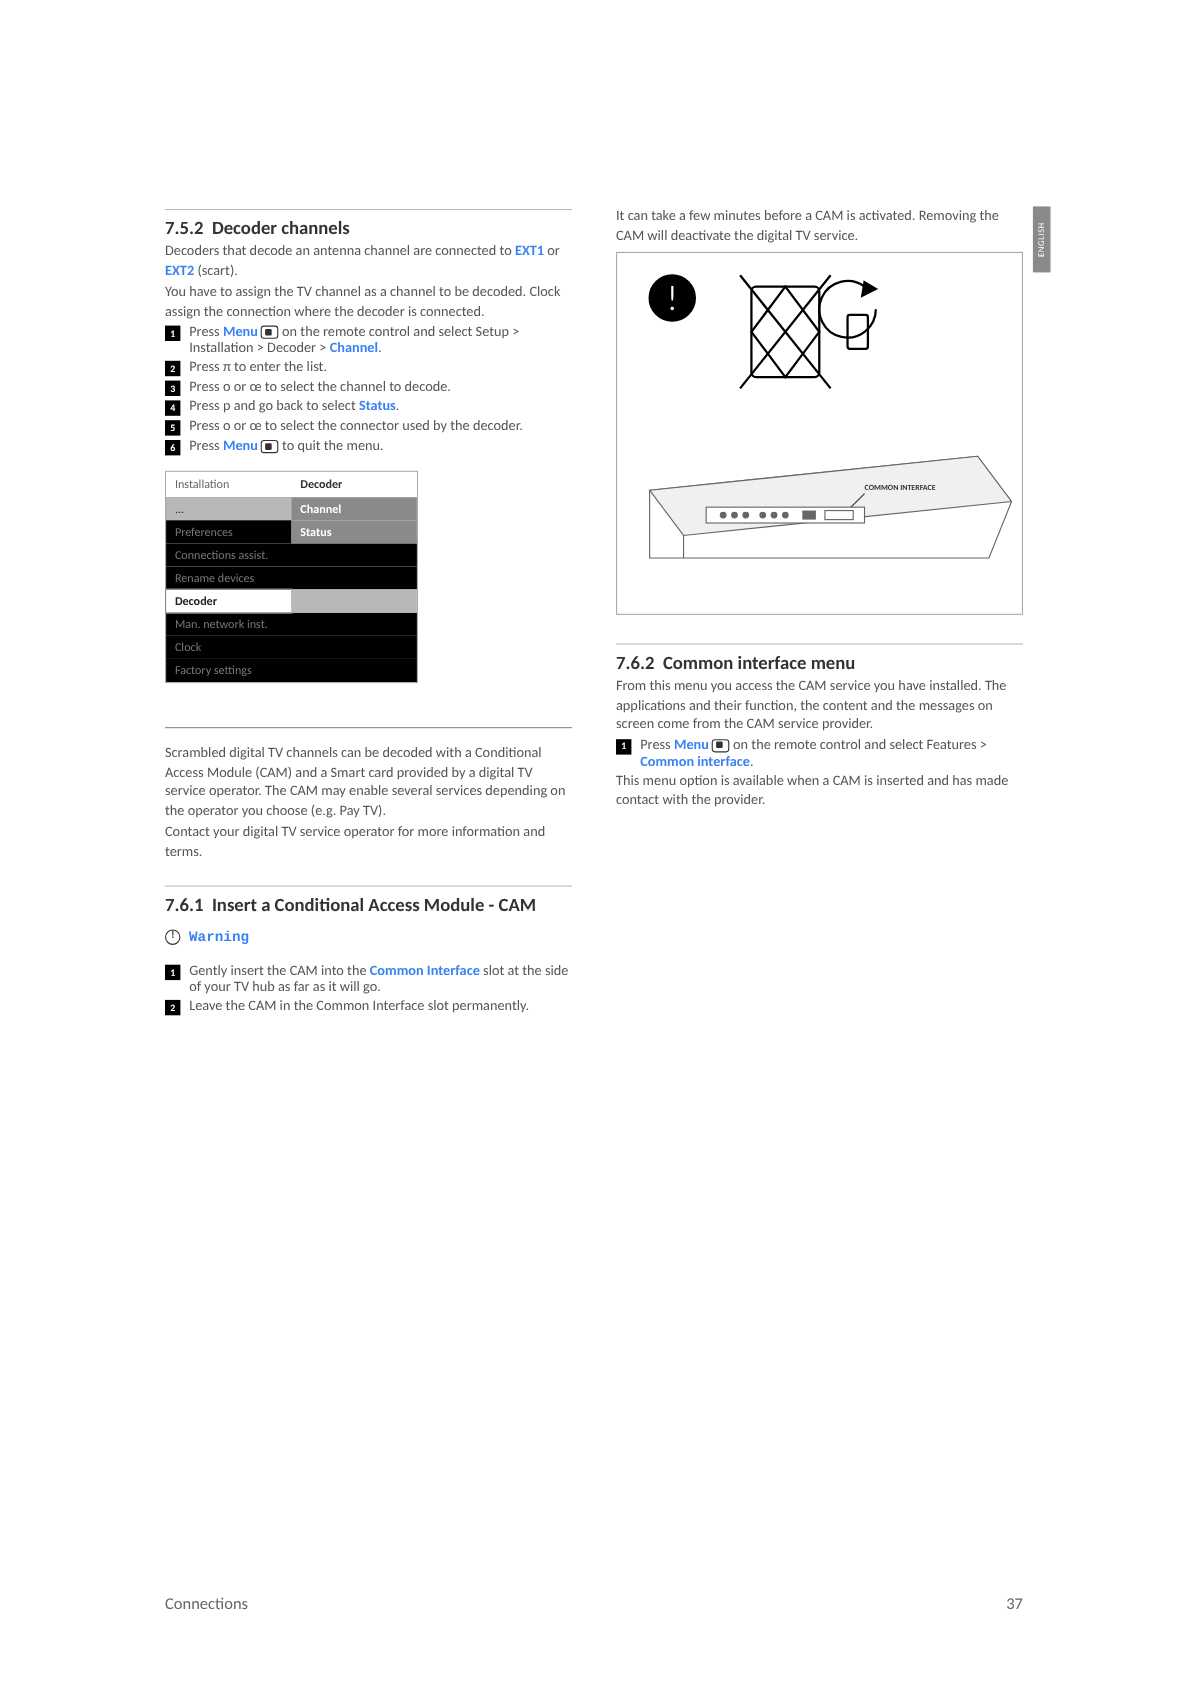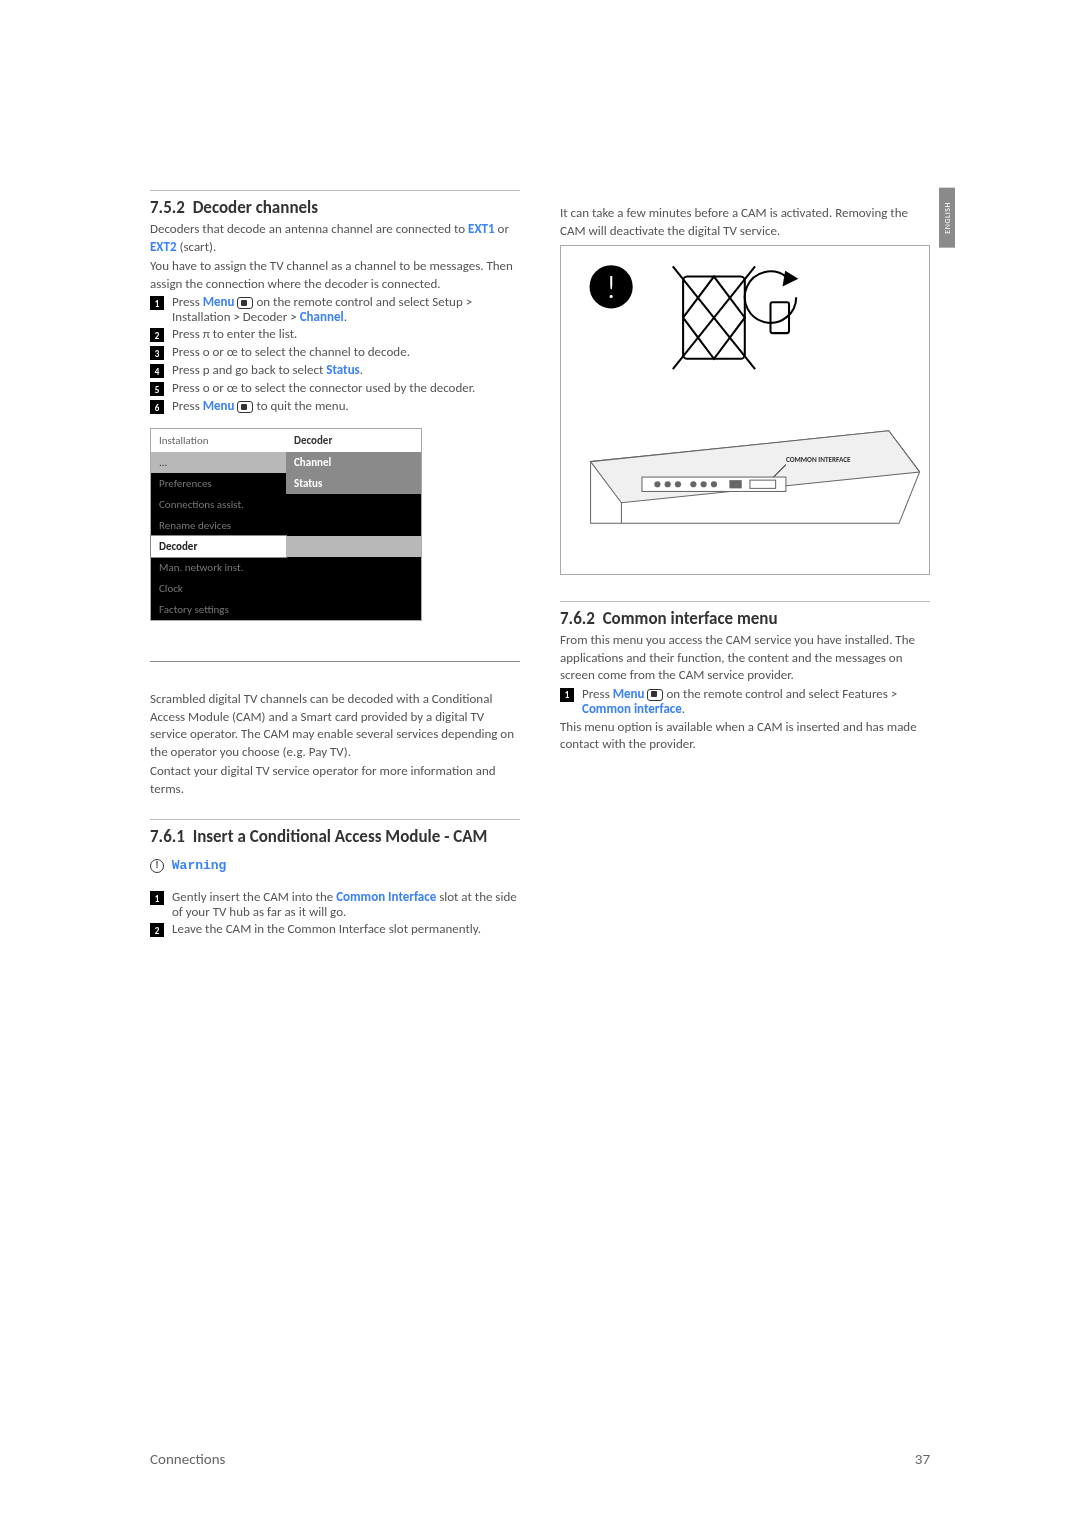--- a/index.html
+++ b/index.html
@@ -78,21 +78,21 @@
     border: 1.5px solid #333;
     border-radius: 50%;
     text-align: center;
     font-size: 10px;
     font-weight: bold;
     line-height: 12px;
     vertical-align: middle;
   }
   
   .menu-table {
-    width: 272px;
+    width: 230px;
     border: 1px solid #aaa;
     margin-top: 14px;
     font-size: 11px;
   }
   .menu-table .hdr {
     display: flex;
     background: #fff;
     color: #666;
   }
   .menu-table .hdr div { padding: 5px 8px; }
@@ -157,21 +157,21 @@
 <div class="two-col">
 
   <div class="col">
     <div class="thin-rule"></div>
     <div class="sec-title">
       <span>7.5.2</span>&nbsp;&nbsp;<span>Decoder channels</span>
     </div>
     <p>
       <span>Decoders that decode an antenna channel are connected to </span><b>EXT1</b><span> or </span><b>EXT2</b><span> (scart).</span>
     </p>
-    <p>You have to assign the TV channel as a channel to be messages. Then assign the connection where the decoder is connected.</p>
+    <p>You have to assign the TV channel as a channel to be decoded. Clock assign the connection where the decoder is connected.</p>
 
     <ul class="step-list">
       <li>
           <span class="step-num">1</span>
         <span class="step-text">Press <b>Menu</b> <span class="menu-icon"></span><span> on the remote control and select Setup &gt; Installation &gt; Decoder &gt; </span><b>Channel</b><span>.</span></span>
         </li>
       <li>
           <span class="step-num">2</span>
         <span class="step-text">Press π to enter the list.</span>
         </li>
@@ -226,21 +226,21 @@
           <div class="c1">Clock</div>
           <div class="c2"></div>
         </div>
       <div class="row grey">
           <div class="c1">Factory settings</div>
           <div class="c2"></div>
         </div>
     </div>
 
     <div class="rule" style="margin-top:40px;"></div>
-    <p style="margin-top:28px;">Scrambled digital TV channels can be decoded with a Conditional Access Module (CAM) and a Smart card provided by a digital TV service operator. The CAM may enable several services depending on the operator you choose (e.g. Pay TV).</p>
+    <p style="margin-top:14px;">Scrambled digital TV channels can be decoded with a Conditional Access Module (CAM) and a Smart card provided by a digital TV service operator. The CAM may enable several services depending on the operator you choose (e.g. Pay TV).</p>
     <p>Contact your digital TV service operator for more information and terms.</p>
 
     <div class="thin-rule" style="margin-top:22px;"></div>
     <div class="sec-title">
       <span>7.6.1</span>&nbsp;&nbsp;<span>Insert a Conditional Access Module - CAM</span>
     </div>
 
     <p style="margin-top:10px;font-family:Liberation Mono, monospace;">
       <span class="warn-icon">!</span>
       <b>Warning</b>
@@ -252,21 +252,21 @@
         <span class="step-text"><span>Gently insert the CAM into the </span><b>Common Interface</b><span> slot at the side of your TV hub as far as it will go.</span></span>
         </li>
       <li>
           <span class="step-num">2</span>
         <span class="step-text">Leave the CAM in the Common Interface slot permanently.</span>
         </li>
     </ul>
   </div>
 
   <div class="col">
-    <p style="margin-top:24px;">It can take a few minutes before a CAM is activated. Removing the CAM will deactivate the digital TV service.</p>
+    <p style="margin-top:8px;">It can take a few minutes before a CAM is activated. Removing the CAM will deactivate the digital TV service.</p>
 
     <div class="illus">
       <svg viewBox="0 0 340 300">
 
         <g stroke="#000" stroke-width="2" fill="none">
           <circle cx="40" cy="30" r="20" fill="#000"></circle>
           <text x="40" y="42" text-anchor="middle" fill="#fff" font-size="34" font-weight="bold">!</text>
         </g>
 
         <g transform="translate(100,10)" stroke="#000" stroke-width="2" fill="none">

